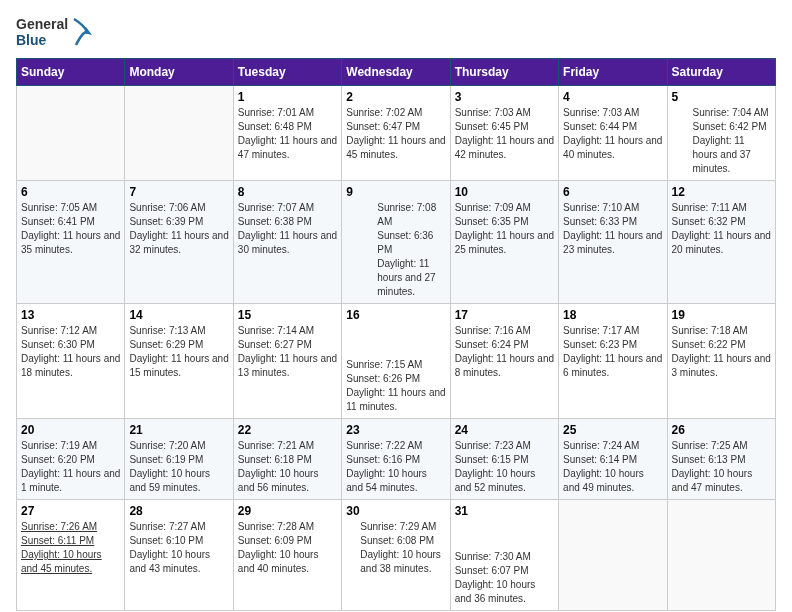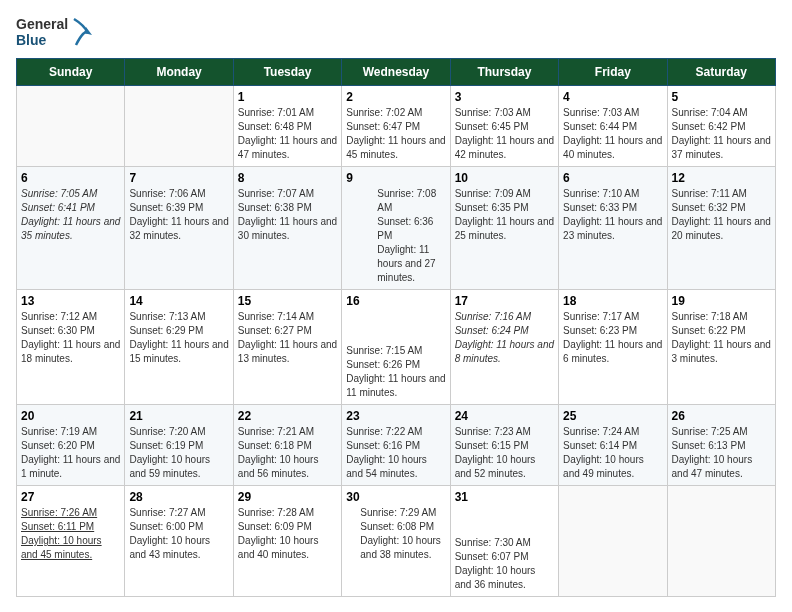--- a/index.html
+++ b/index.html
@@ -31,24 +31,24 @@
     .location {
       font-size: 14px;
       color: #555;
     }
     .calendar {
       width: 100%;
       border-collapse: collapse;
       font-size: 11px;
     }
     .calendar th {
-      background: #14532d;
+      background: #4c1d95;
       color: #fff;
       padding: 6px 4px;
-      text-align: center;
+      text-align: left;
       font-size: 12px;
       font-weight: bold;
       border: 1px solid #1a5276;
     }
     .calendar td {
       border: 1px solid #ccc;
       vertical-align: top;
       padding: 4px;
       width: 108px;
       min-height: 70px;
@@ -127,29 +127,29 @@
 Daylight: 11 hours and 42 minutes.</div>
         </td>
         <td>
           <span class="day-number">4</span>
           <div class="day-info" style="white-space: pre-line;">Sunrise: 7:03 AM
 Sunset: 6:44 PM
 Daylight: 11 hours and 40 minutes.</div>
         </td>
         <td>
           <span class="day-number">5</span>
-          <div class="day-info" style="white-space: pre-line;">Sunrise: 7:04 AM
+          <div class="day-info" style="white-space: pre-line; margin-left: 21px;">Sunrise: 7:04 AM
 Sunset: 6:42 PM
 Daylight: 11 hours and 37 minutes.</div>
         </td>
       </tr>
       <tr>
         <td>
           <span class="day-number">6</span>
-          <div class="day-info" style="white-space: pre-line; font-style: italic;">Sunrise: 7:05 AM
+          <div class="day-info" style="white-space: pre-line;">Sunrise: 7:05 AM
 Sunset: 6:41 PM
 Daylight: 11 hours and 35 minutes.</div>
         </td>
         <td>
           <span class="day-number">7</span>
           <div class="day-info" style="white-space: pre-line;">Sunrise: 7:06 AM
 Sunset: 6:39 PM
 Daylight: 11 hours and 32 minutes.</div>
         </td>
         <td>
@@ -203,21 +203,21 @@
 Daylight: 11 hours and 13 minutes.</div>
         </td>
         <td>
           <span class="day-number">16</span>
           <div class="day-info" style="white-space: pre-line; margin-top: 36px;">Sunrise: 7:15 AM
 Sunset: 6:26 PM
 Daylight: 11 hours and 11 minutes.</div>
         </td>
         <td>
           <span class="day-number">17</span>
-          <div class="day-info" style="white-space: pre-line; font-style: italic;">Sunrise: 7:16 AM
+          <div class="day-info" style="white-space: pre-line;">Sunrise: 7:16 AM
 Sunset: 6:24 PM
 Daylight: 11 hours and 8 minutes.</div>
         </td>
         <td>
           <span class="day-number">18</span>
           <div class="day-info" style="white-space: pre-line;">Sunrise: 7:17 AM
 Sunset: 6:23 PM
 Daylight: 11 hours and 6 minutes.</div>
         </td>
         <td>
@@ -274,21 +274,21 @@
       <tr>
         <td>
           <span class="day-number">27</span>
           <div class="day-info" style="white-space: pre-line; text-decoration: underline;">Sunrise: 7:26 AM
 Sunset: 6:11 PM
 Daylight: 10 hours and 45 minutes.</div>
         </td>
         <td>
           <span class="day-number">28</span>
           <div class="day-info" style="white-space: pre-line;">Sunrise: 7:27 AM
-Sunset: 6:00 PM
+Sunset: 6:10 PM
 Daylight: 10 hours and 43 minutes.</div>
         </td>
         <td>
           <span class="day-number">29</span>
           <div class="day-info" style="white-space: pre-line;">Sunrise: 7:28 AM
 Sunset: 6:09 PM
 Daylight: 10 hours and 40 minutes.</div>
         </td>
         <td>
           <span class="day-number">30</span>

